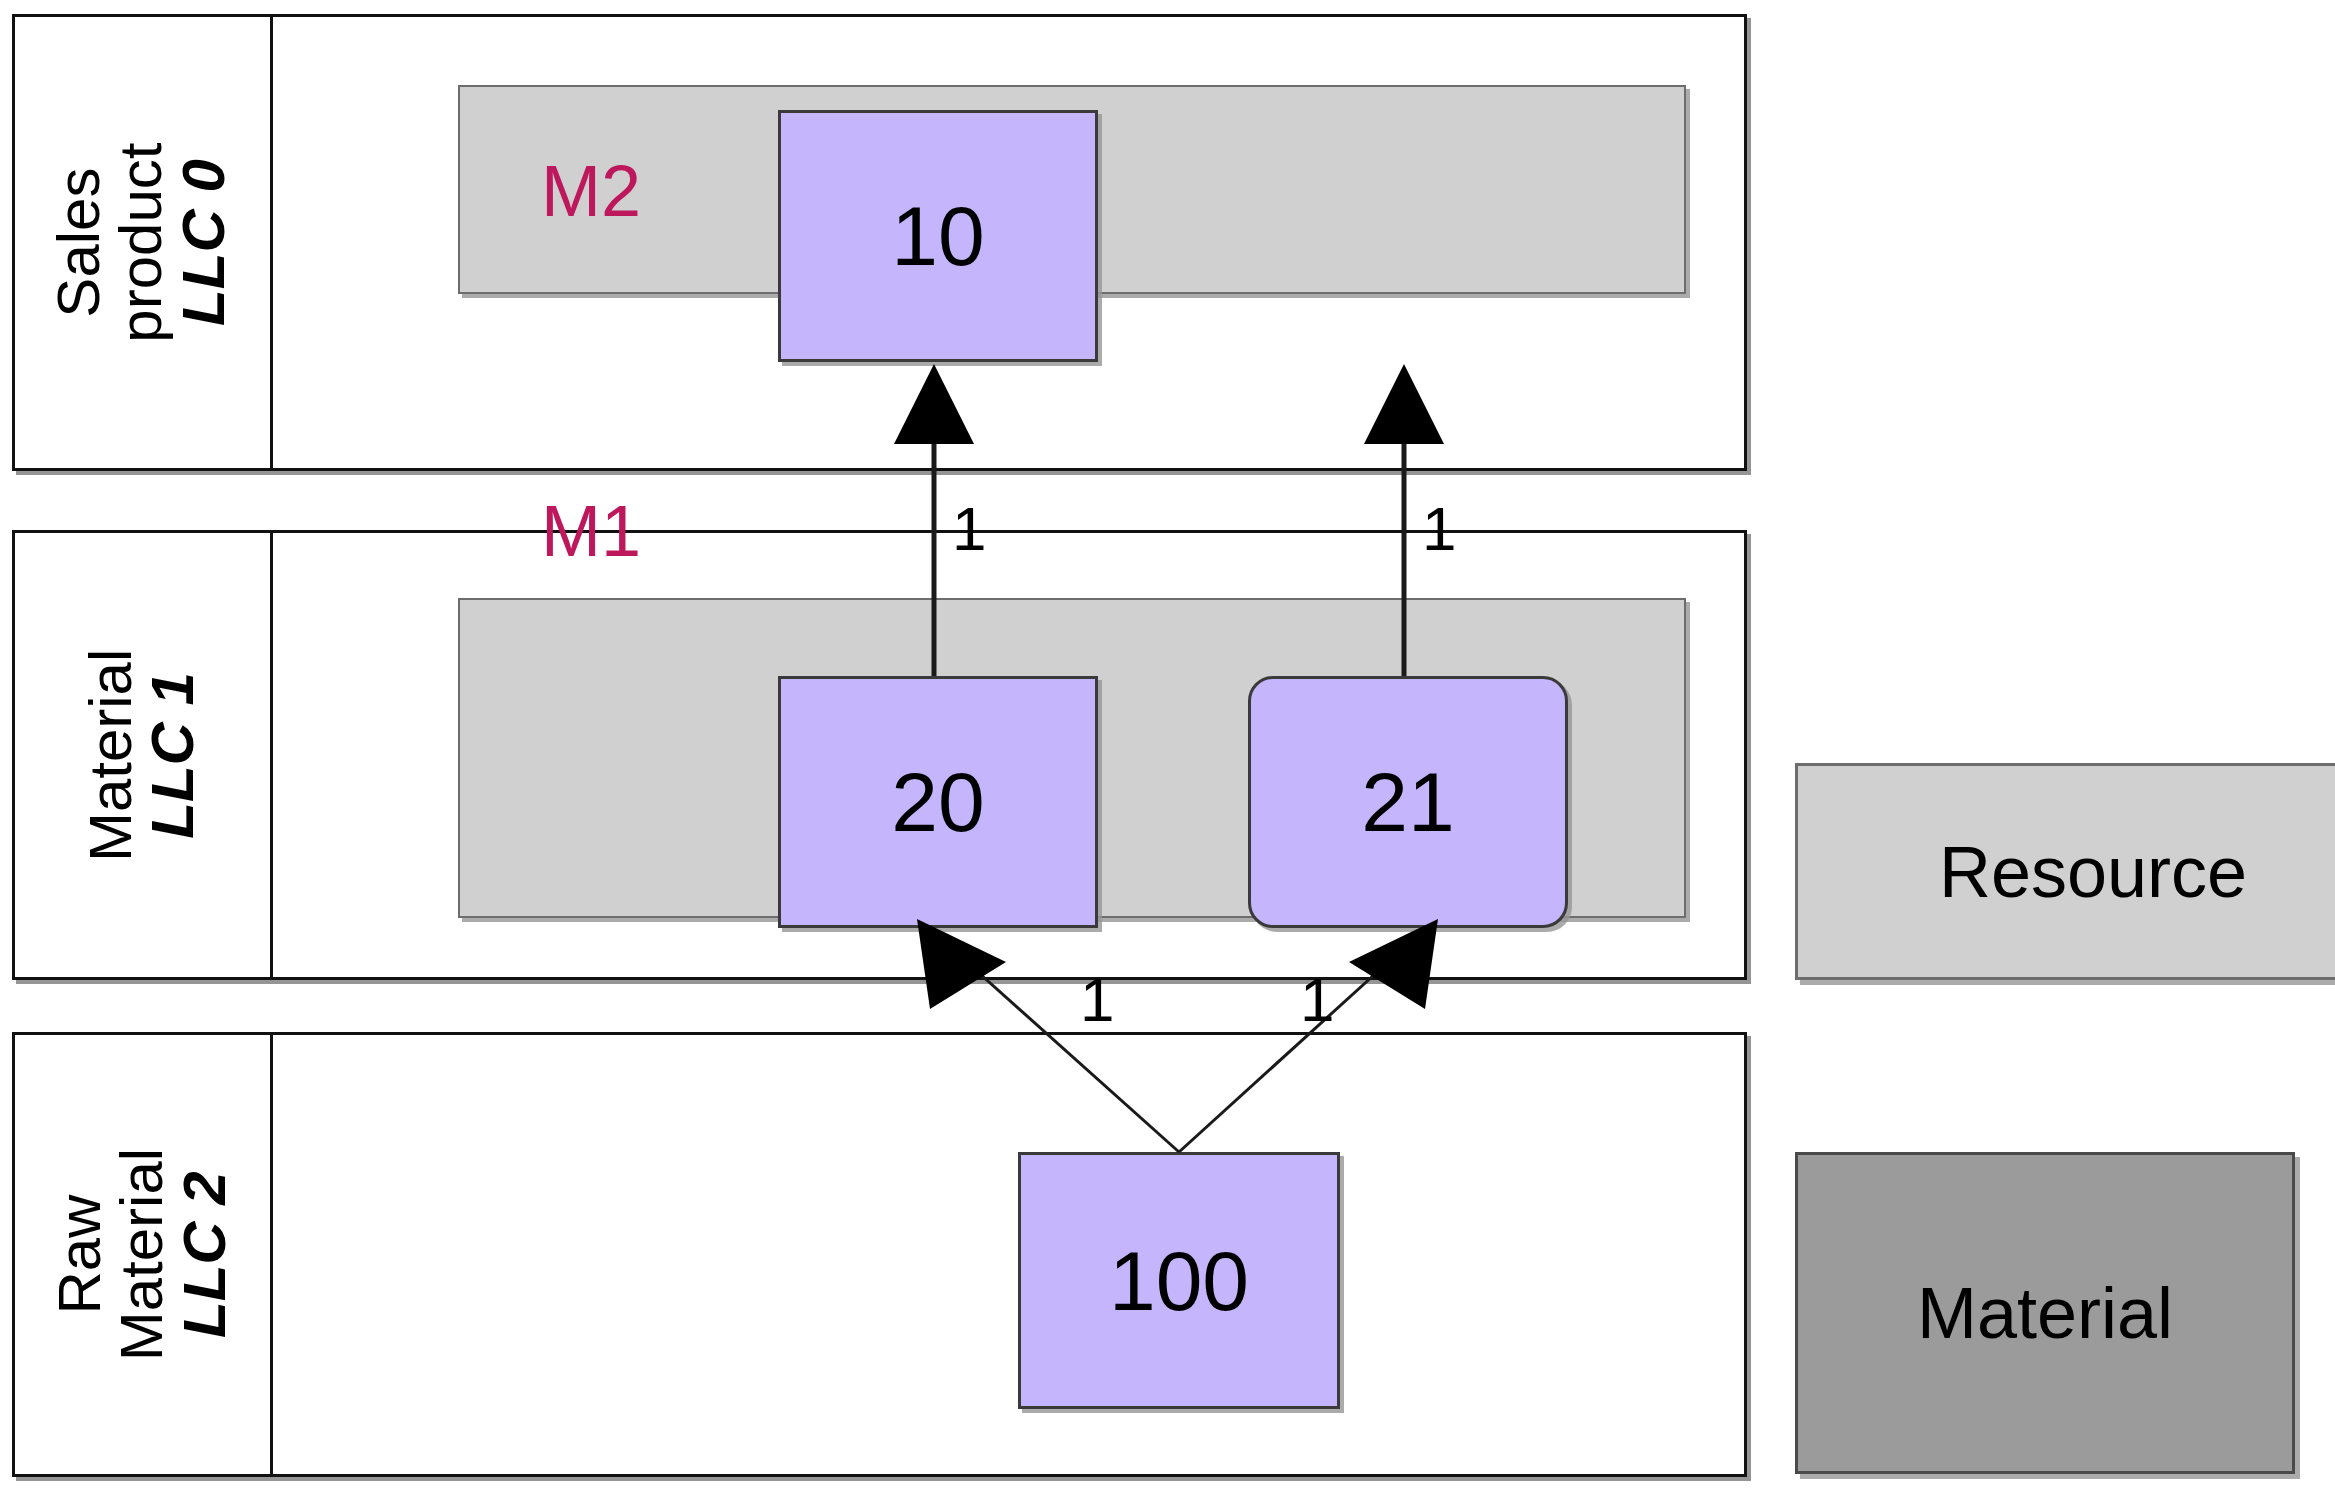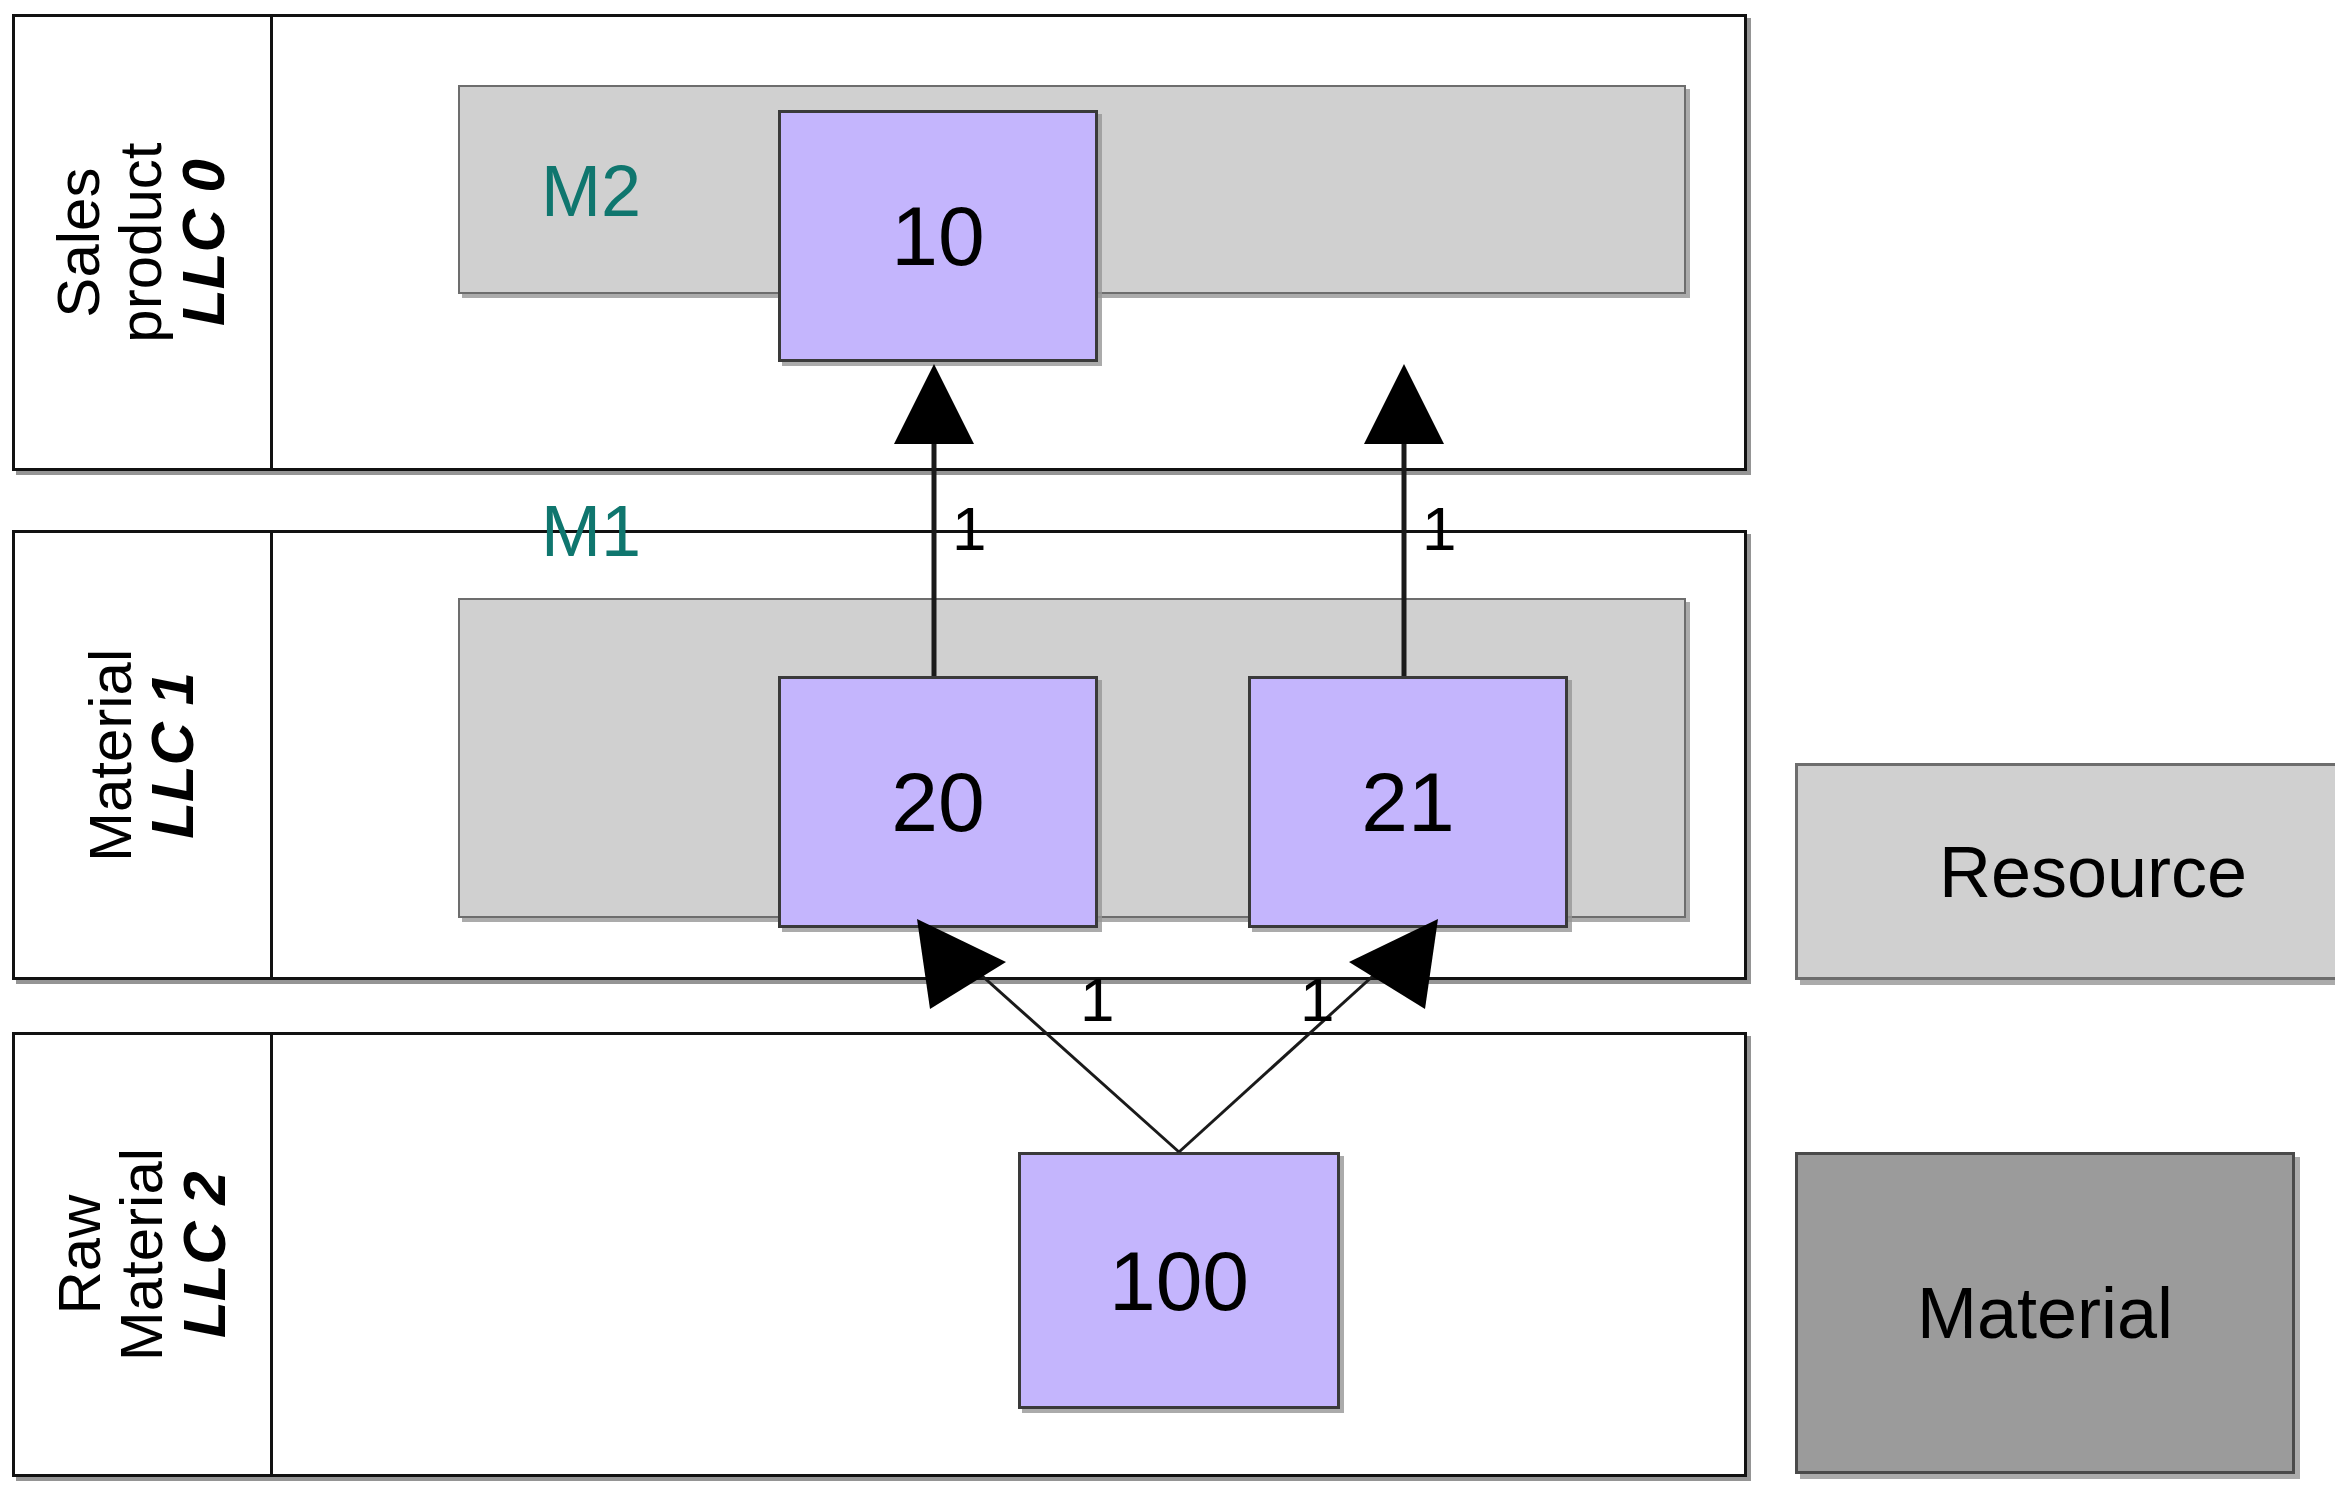--- a/index.html
+++ b/index.html
@@ -47,21 +47,21 @@
     position:absolute;
     box-sizing:border-box;
     background:#d0d0d0;
     border:2px solid #6d6d6d;
     box-shadow:4px 4px 0 0 rgba(150,150,150,0.8);
   }
   .resource-caption{
     position:absolute;
     font-size:72px;
     line-height:1;
-    color:#0f766e;
+    color:#be185d;
   }
   
   .material-box{
     position:absolute;
     box-sizing:border-box;
     background:#c4b5fd;
     border:3px solid #3a3a3a;
     box-shadow:4px 4px 0 0 rgba(150,150,150,0.8);
     display:flex;
     align-items:center;
@@ -120,21 +120,21 @@
       <div class="llc-label-inner">
         <span class="llc-name">Material</span>
         <span class="llc-code">LLC 1</span>
       </div>
     </div>
   </div>
 
   <div class="resource-box" style="left:458px; top:598px; width:1228px; height:320px;"></div>
   <div class="resource-caption" style="left:541px; top:490px; top:495px;">M1</div>
   <div class="material-box" style="left:778px; top:676px; width:320px; height:252px;">20</div>
-  <div class="material-box" style="left:1248px; top:676px; width:320px; height:252px;">21</div>
+  <div class="material-box" style="left:1248px; top:676px; width:320px; height:252px;border-radius:25px;">21</div>
 
   <div class="llc-panel" style="left:12px; top:1032px; width:1735px; height:445px;">
     <div class="llc-label-cell" style="width:258px;">
       <div class="llc-label-inner">
         <span class="llc-name">Raw</span>
         <span class="llc-name">Material</span>
         <span class="llc-code">LLC 2</span>
       </div>
     </div>
   </div>

